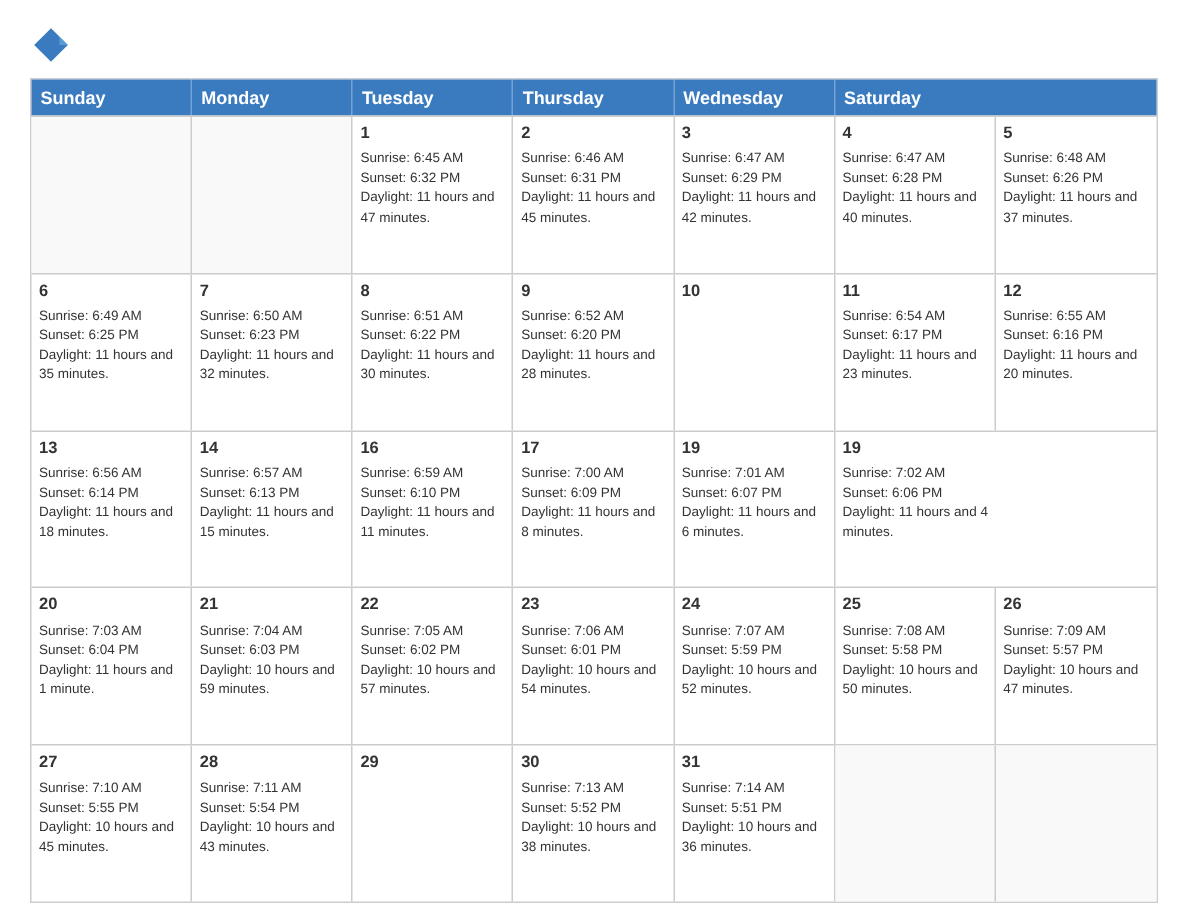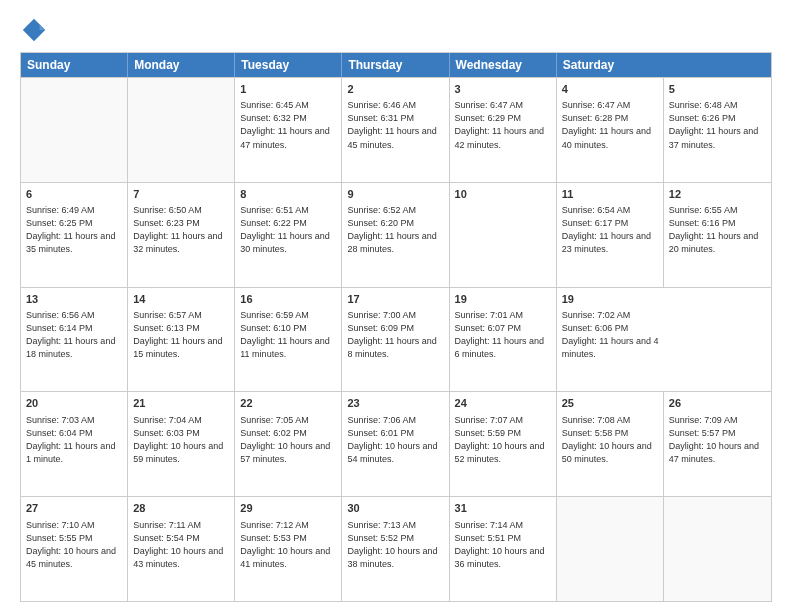--- a/index.html
+++ b/index.html
@@ -258,21 +258,20 @@
           <div class="cal-cell">
             <span class="day-num">27</span>
             <div class="day-info">Sunrise: 7:10 AM<br>Sunset: 5:55 PM<br>Daylight: 10 hours and 45 minutes.</div>
           </div>
           <div class="cal-cell">
             <span class="day-num">28</span>
             <div class="day-info">Sunrise: 7:11 AM<br>Sunset: 5:54 PM<br>Daylight: 10 hours and 43 minutes.</div>
           </div>
           <div class="cal-cell">
             <span class="day-num">29</span>
-            <div class="day-info">Sunrise: 7:12 AM<br>Sunset: 5:53 PM<br>Daylight: 10 hours and 41 minutes.</div>
           </div>
           <div class="cal-cell">
             <span class="day-num">30</span>
             <div class="day-info">Sunrise: 7:13 AM<br>Sunset: 5:52 PM<br>Daylight: 10 hours and 38 minutes.</div>
           </div>
           <div class="cal-cell">
             <span class="day-num">31</span>
             <div class="day-info">Sunrise: 7:14 AM<br>Sunset: 5:51 PM<br>Daylight: 10 hours and 36 minutes.</div>
           </div>
           <div class="cal-cell empty"></div>

